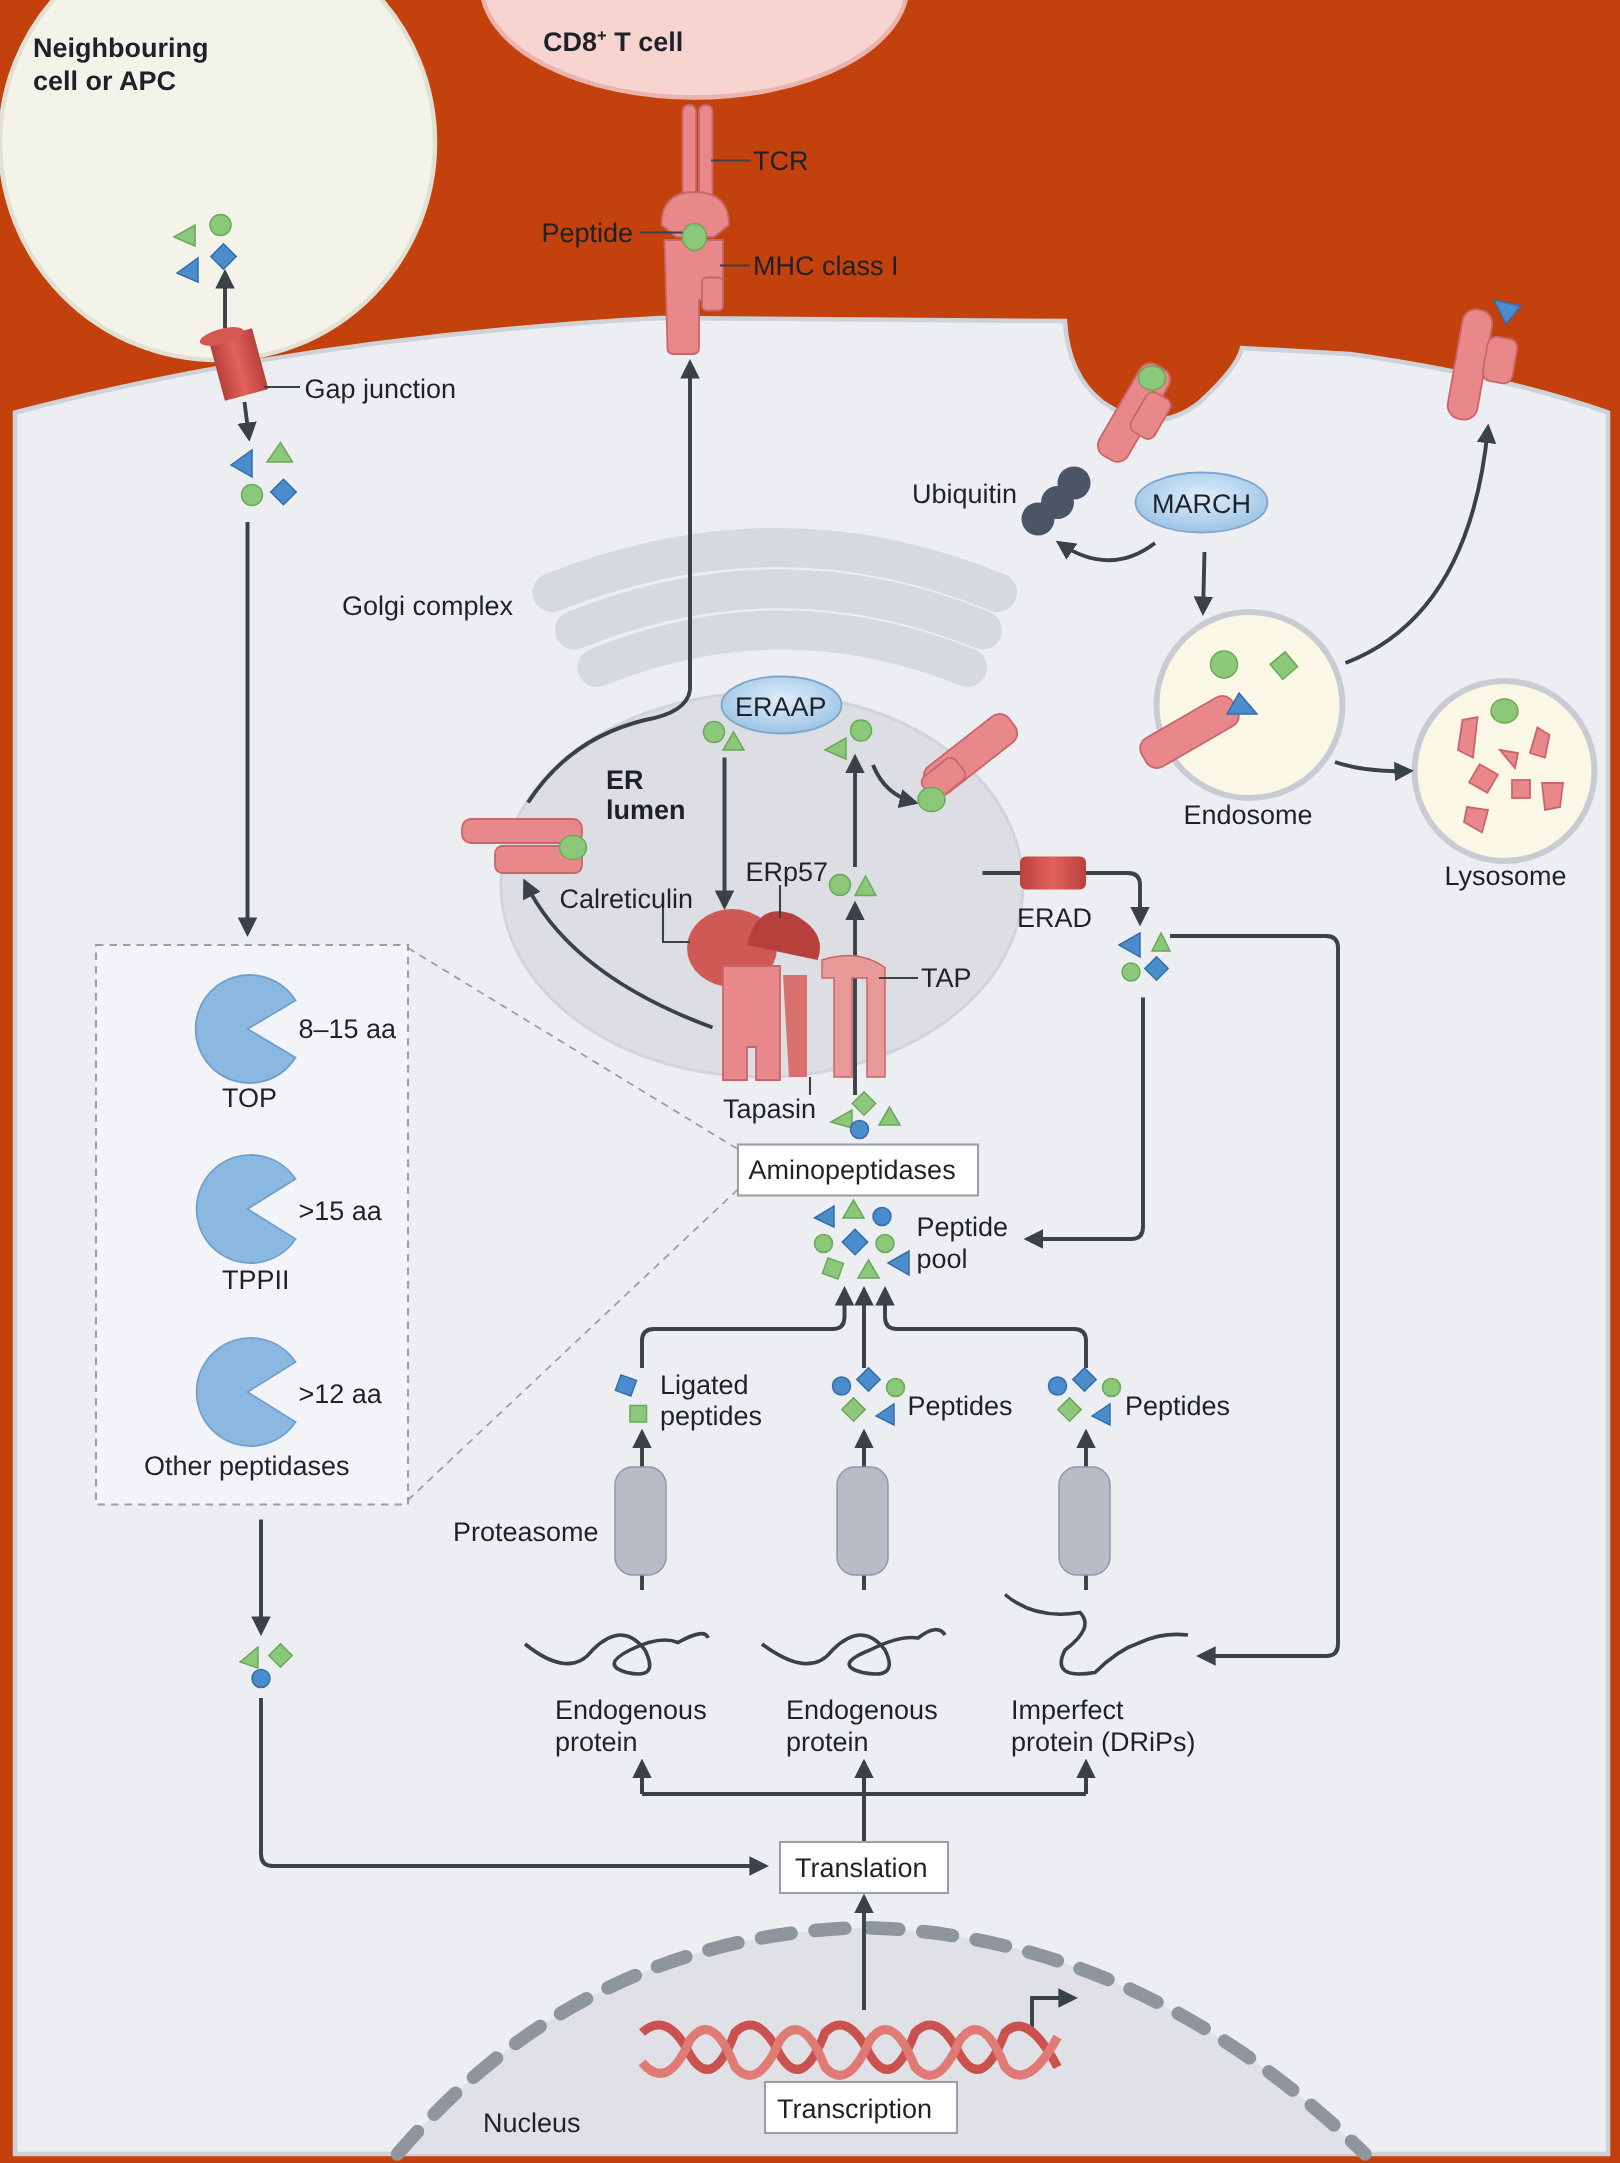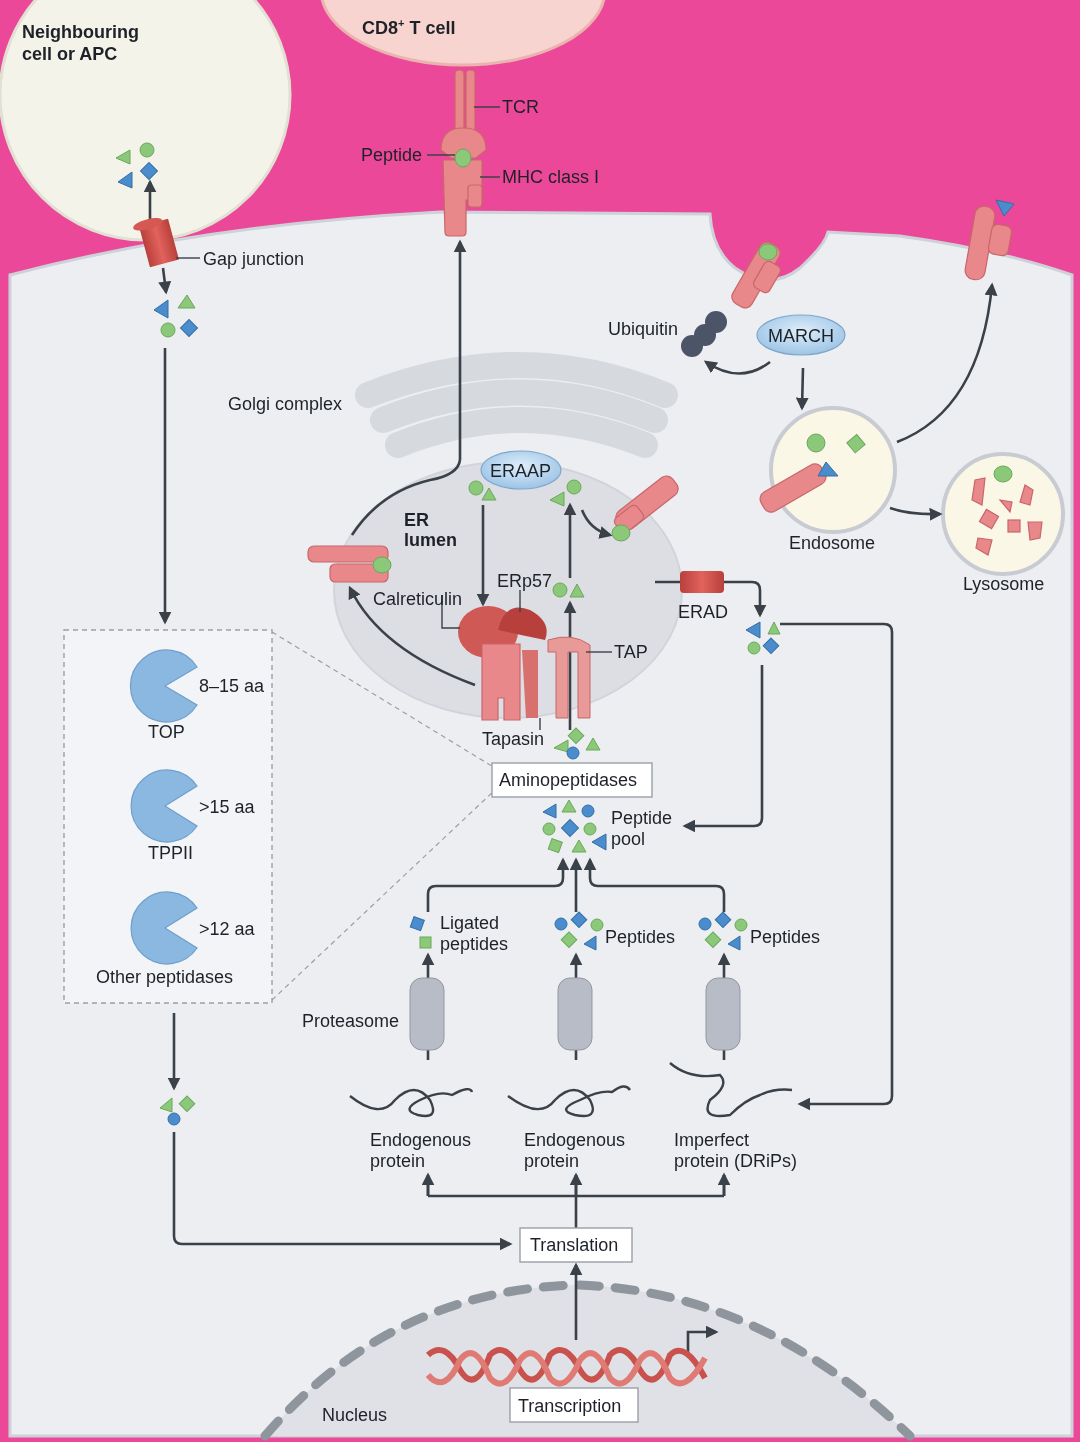--- a/index.html
+++ b/index.html
@@ -1,16 +1,16 @@
 <!DOCTYPE html>
 <html><head>
 <meta charset="utf-8">
 <style>
   html, body { margin: 0; padding: 0; background: #ffffff; }
-  #stage { position: relative; width: 1080px; height: 1442px; overflow: hidden; background: #ec4899; }
+  #stage { position: relative; width: 1080px; height: 1442px; overflow: hidden; background: #c2410c; }
   svg { position: absolute; left: 0; top: 0; }
   .lbl { font-family: "Liberation Sans", sans-serif; fill: #1e2228; font-size: 18px; }
   .lbl-bold { font-family: "Liberation Sans", sans-serif; fill: #1e2228; font-size: 18px; font-weight: bold; }
   .arrow { fill: none; stroke: #3b4148; stroke-width: 2.6; }
   .leader { fill: none; stroke: #3b4148; stroke-width: 1.4; }
   .mhc { fill: #e8888a; stroke: #c9666a; stroke-width: 1.2; }
   .pep-g { fill: #8cc87a; stroke: #6aa85a; stroke-width: 1; }
   .pep-b { fill: #4a8ccc; stroke: #336fa8; stroke-width: 1; }
   .boxlbl { fill: #ffffff; stroke: #9aa0a6; stroke-width: 1.4; }
   .golgi { fill: none; stroke: #d6d9de; stroke-width: 26; stroke-linecap: round; }

